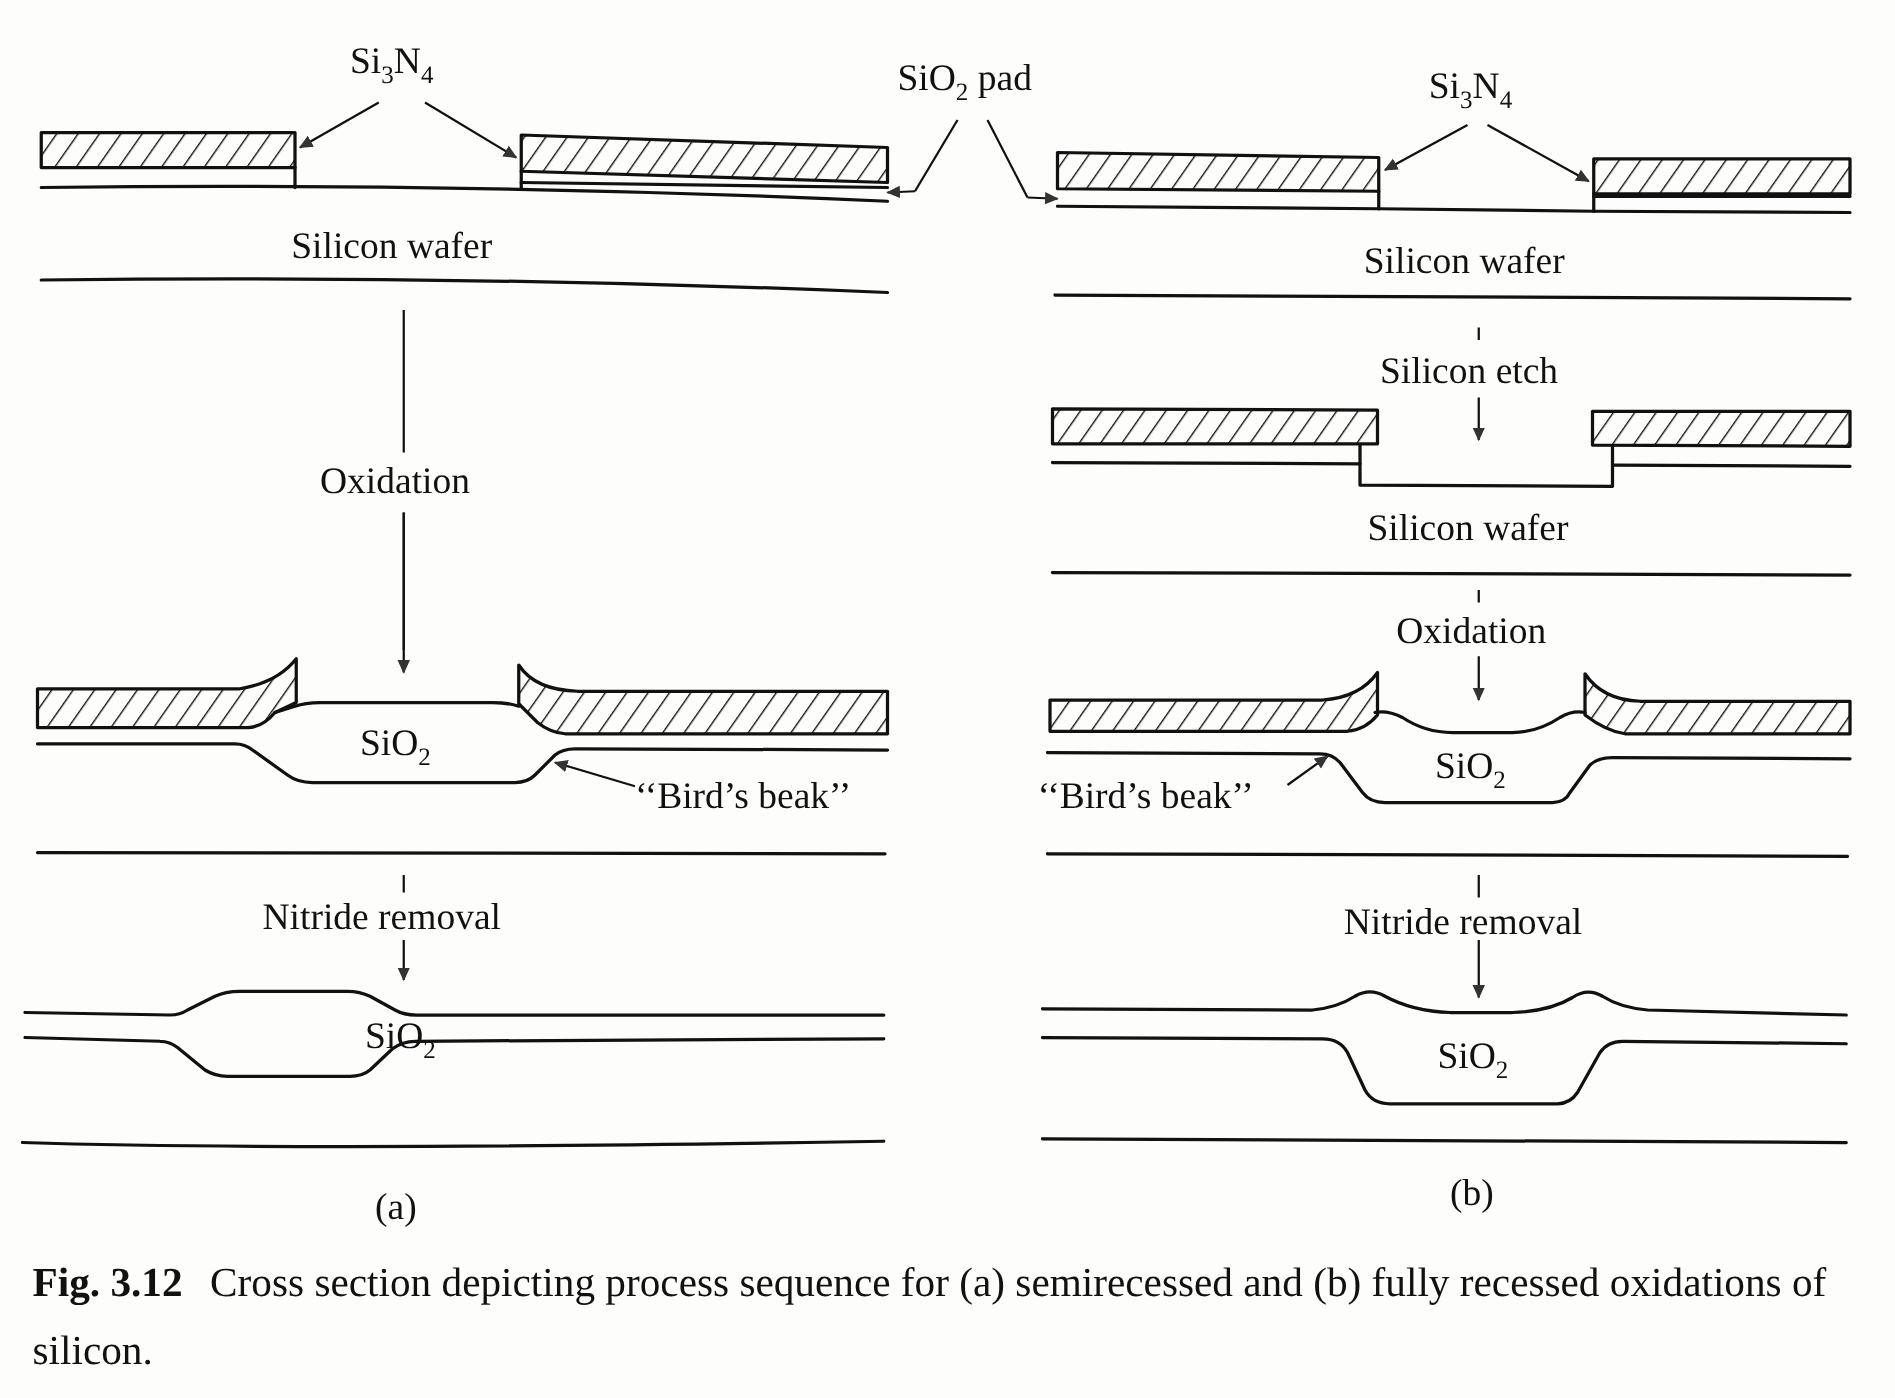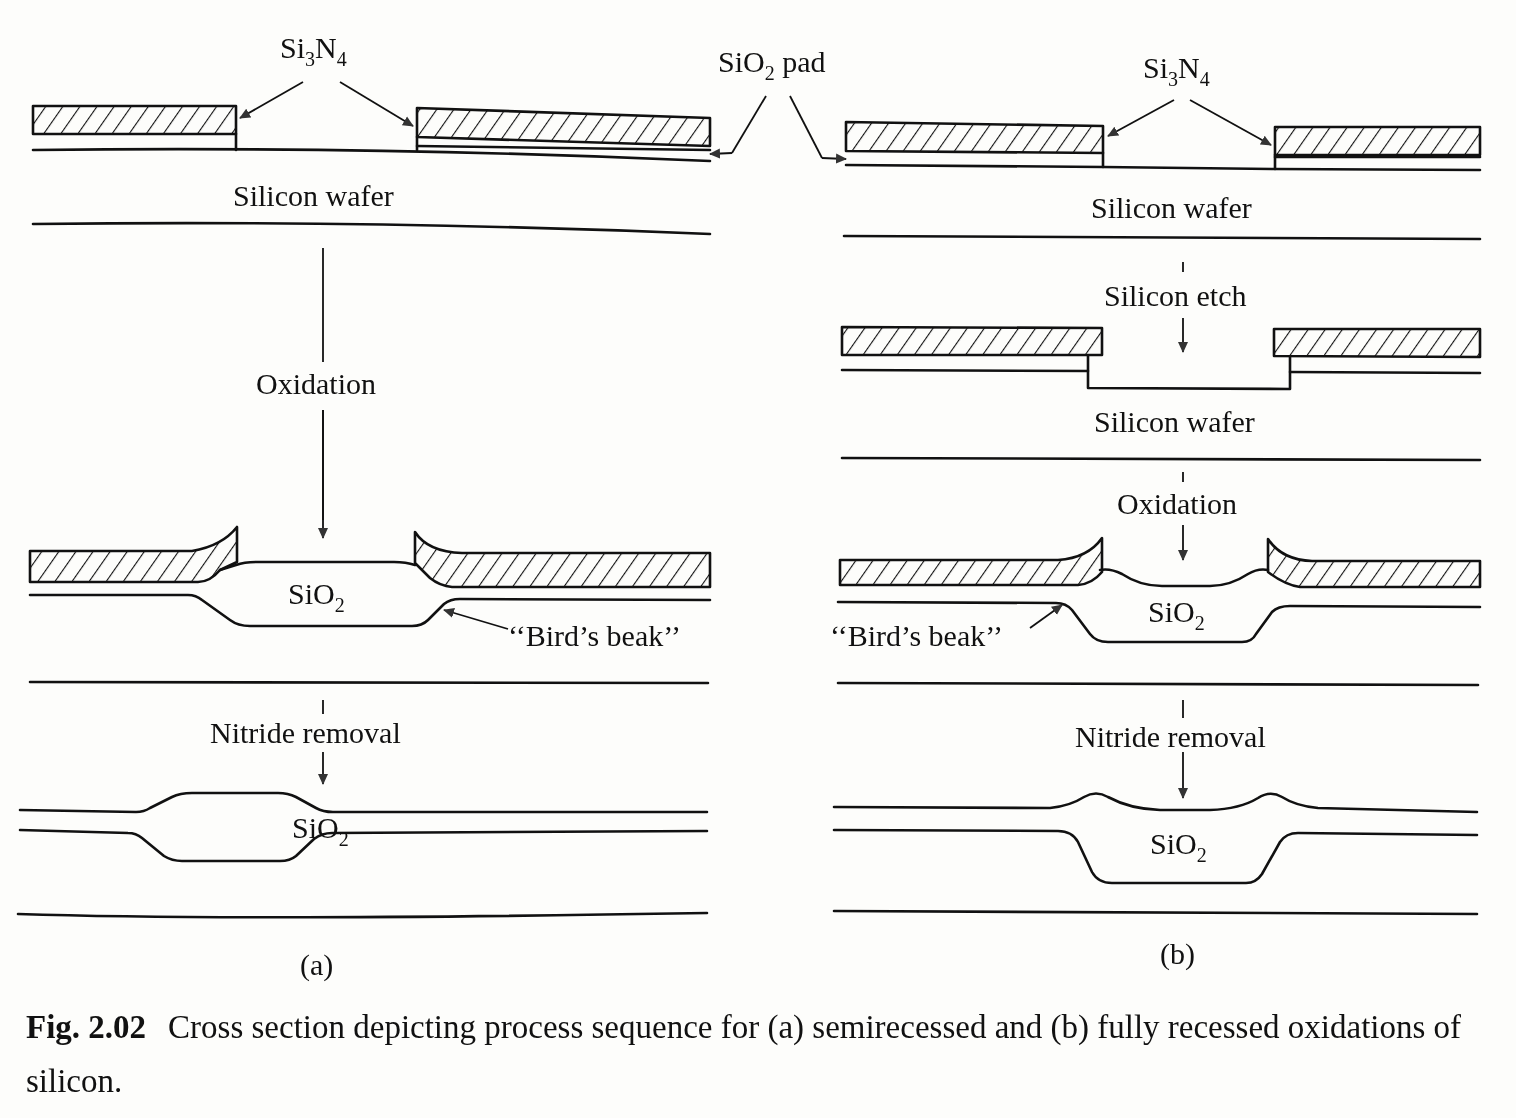--- a/index.html
+++ b/index.html
@@ -185,14 +185,14 @@
       <line class="ln" x1="834" y1="911" x2="1477" y2="914"></line>
       <text class="lbl" x="1150" y="854">
         <tspan>SiO</tspan><tspan class="sub" dy="8">2</tspan>
       </text>
       <text class="lbl" x="1160" y="964">(b)</text>
     </g>
   </g>
 </svg>
 
 <div class="caption">
-  <span class="num">Fig. 2.02</span><span>Cross section depicting process sequence for (a) semirecessed and (b) fully recessed oxidations of silicon.</span>
+  <span class="num">Fig. 3.12</span><span>Cross section depicting process sequence for (a) semirecessed and (b) fully recessed oxidations of silicon.</span>
 </div>
 
 </body></html>

